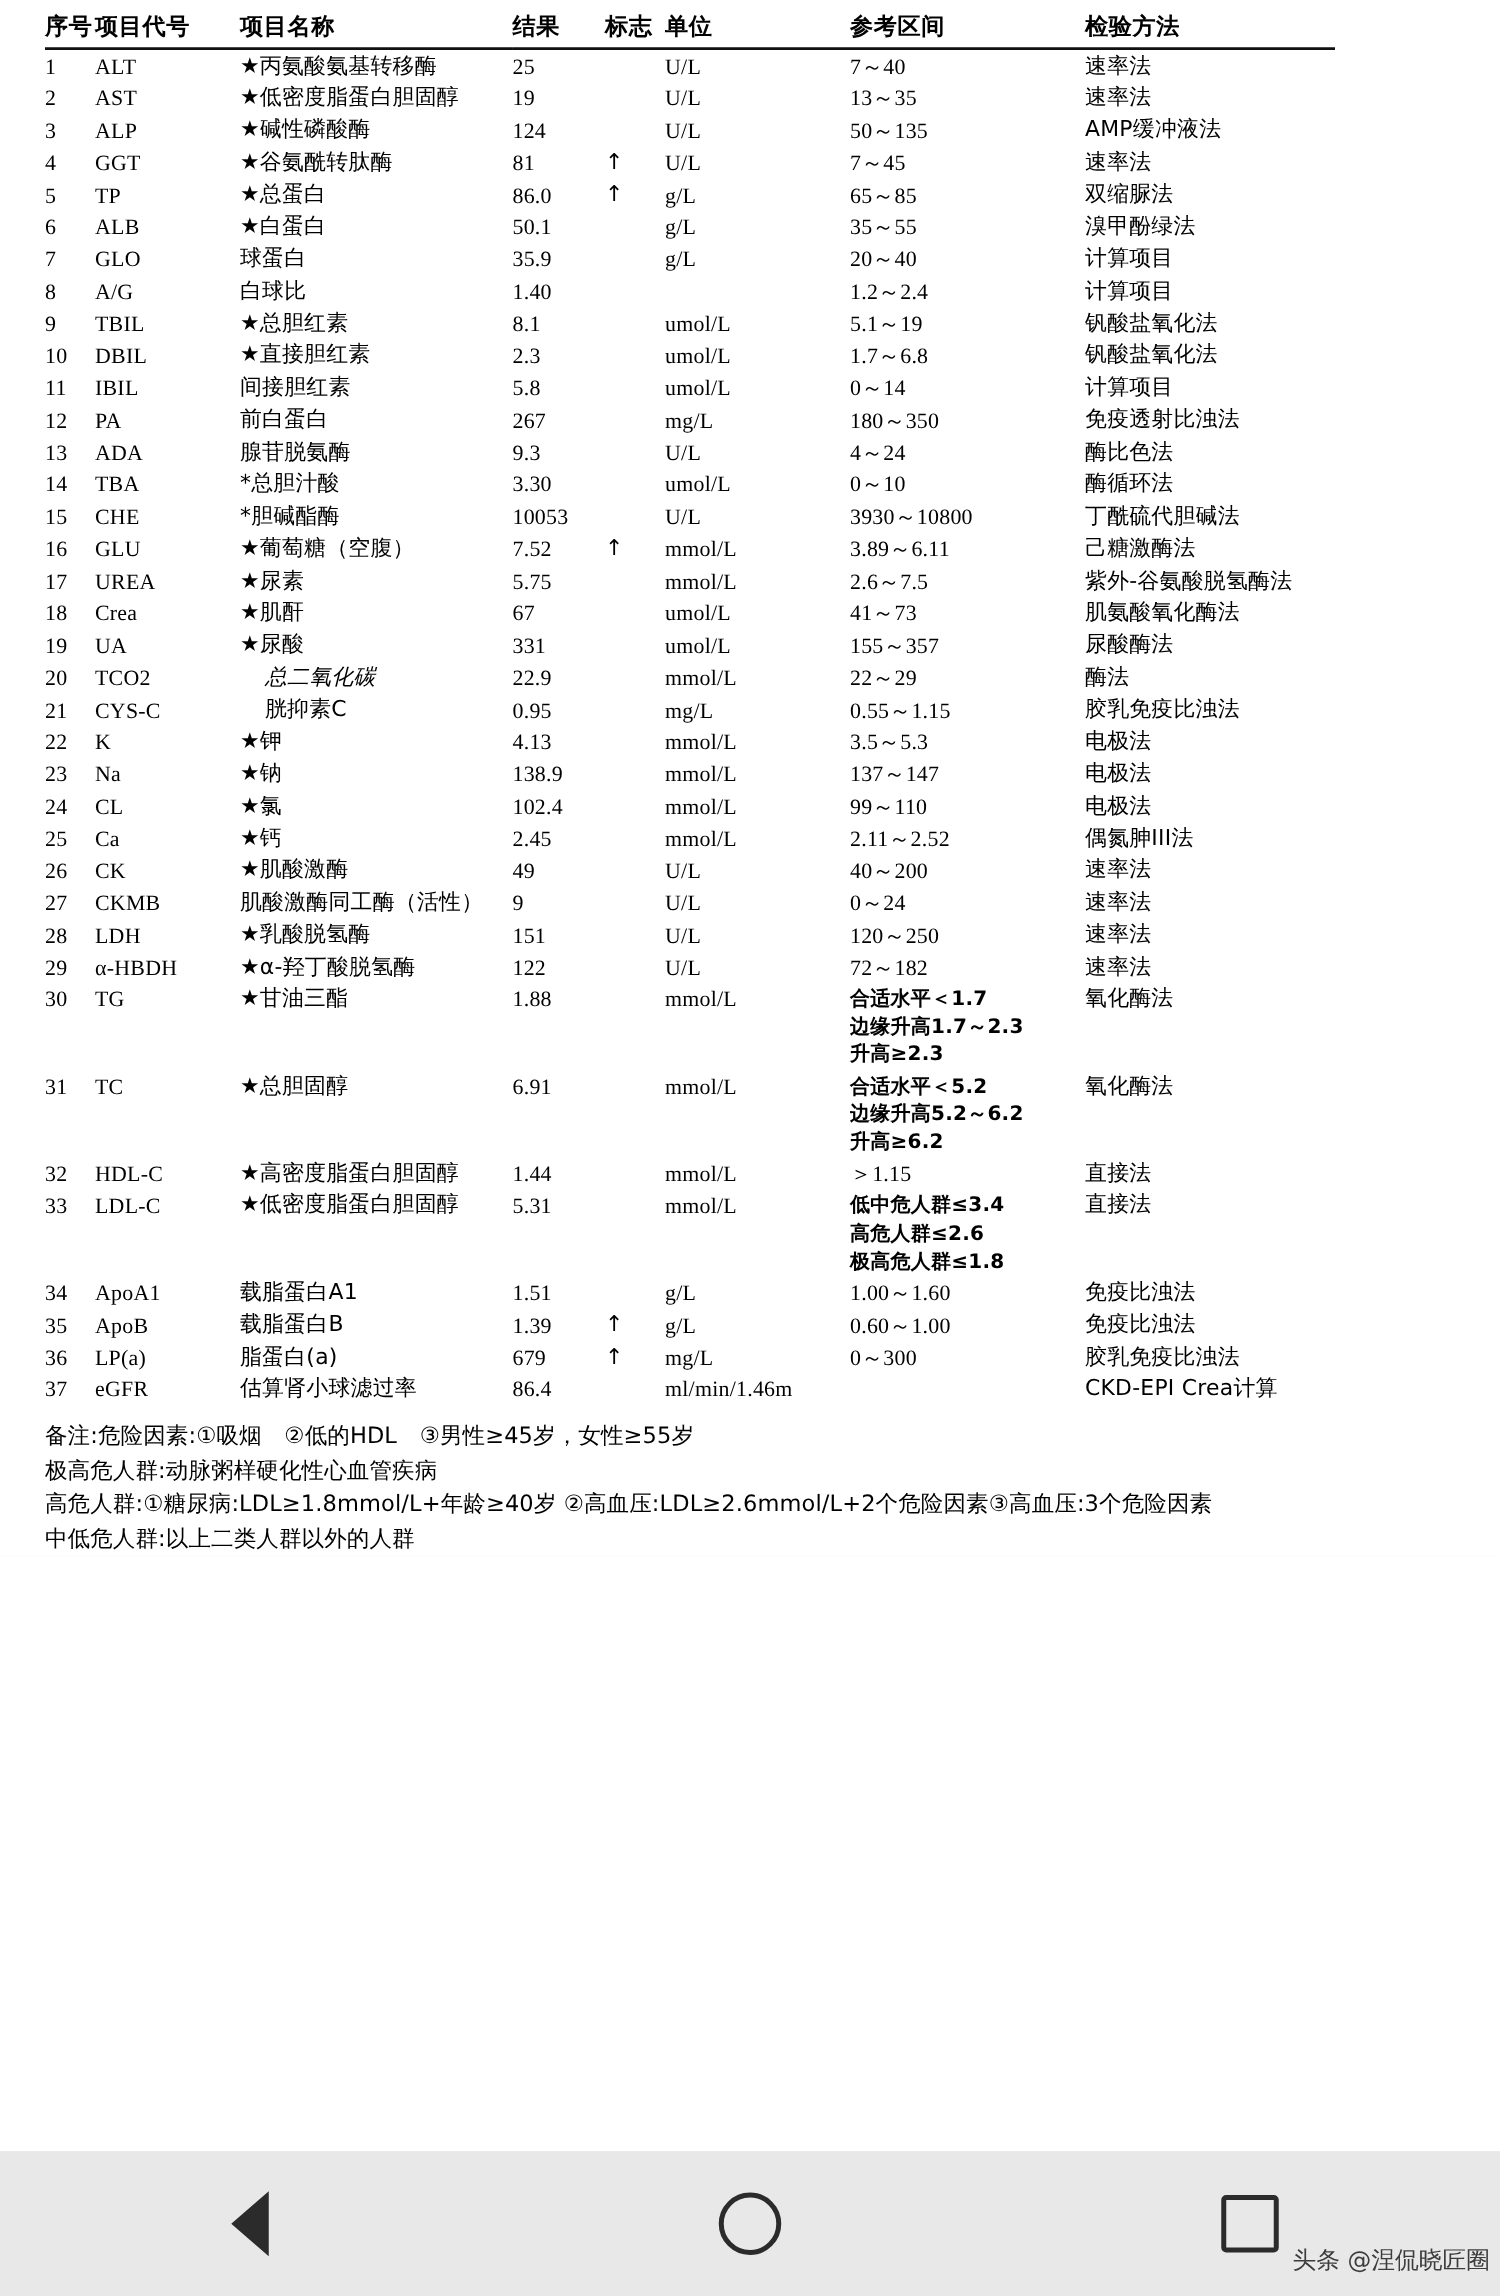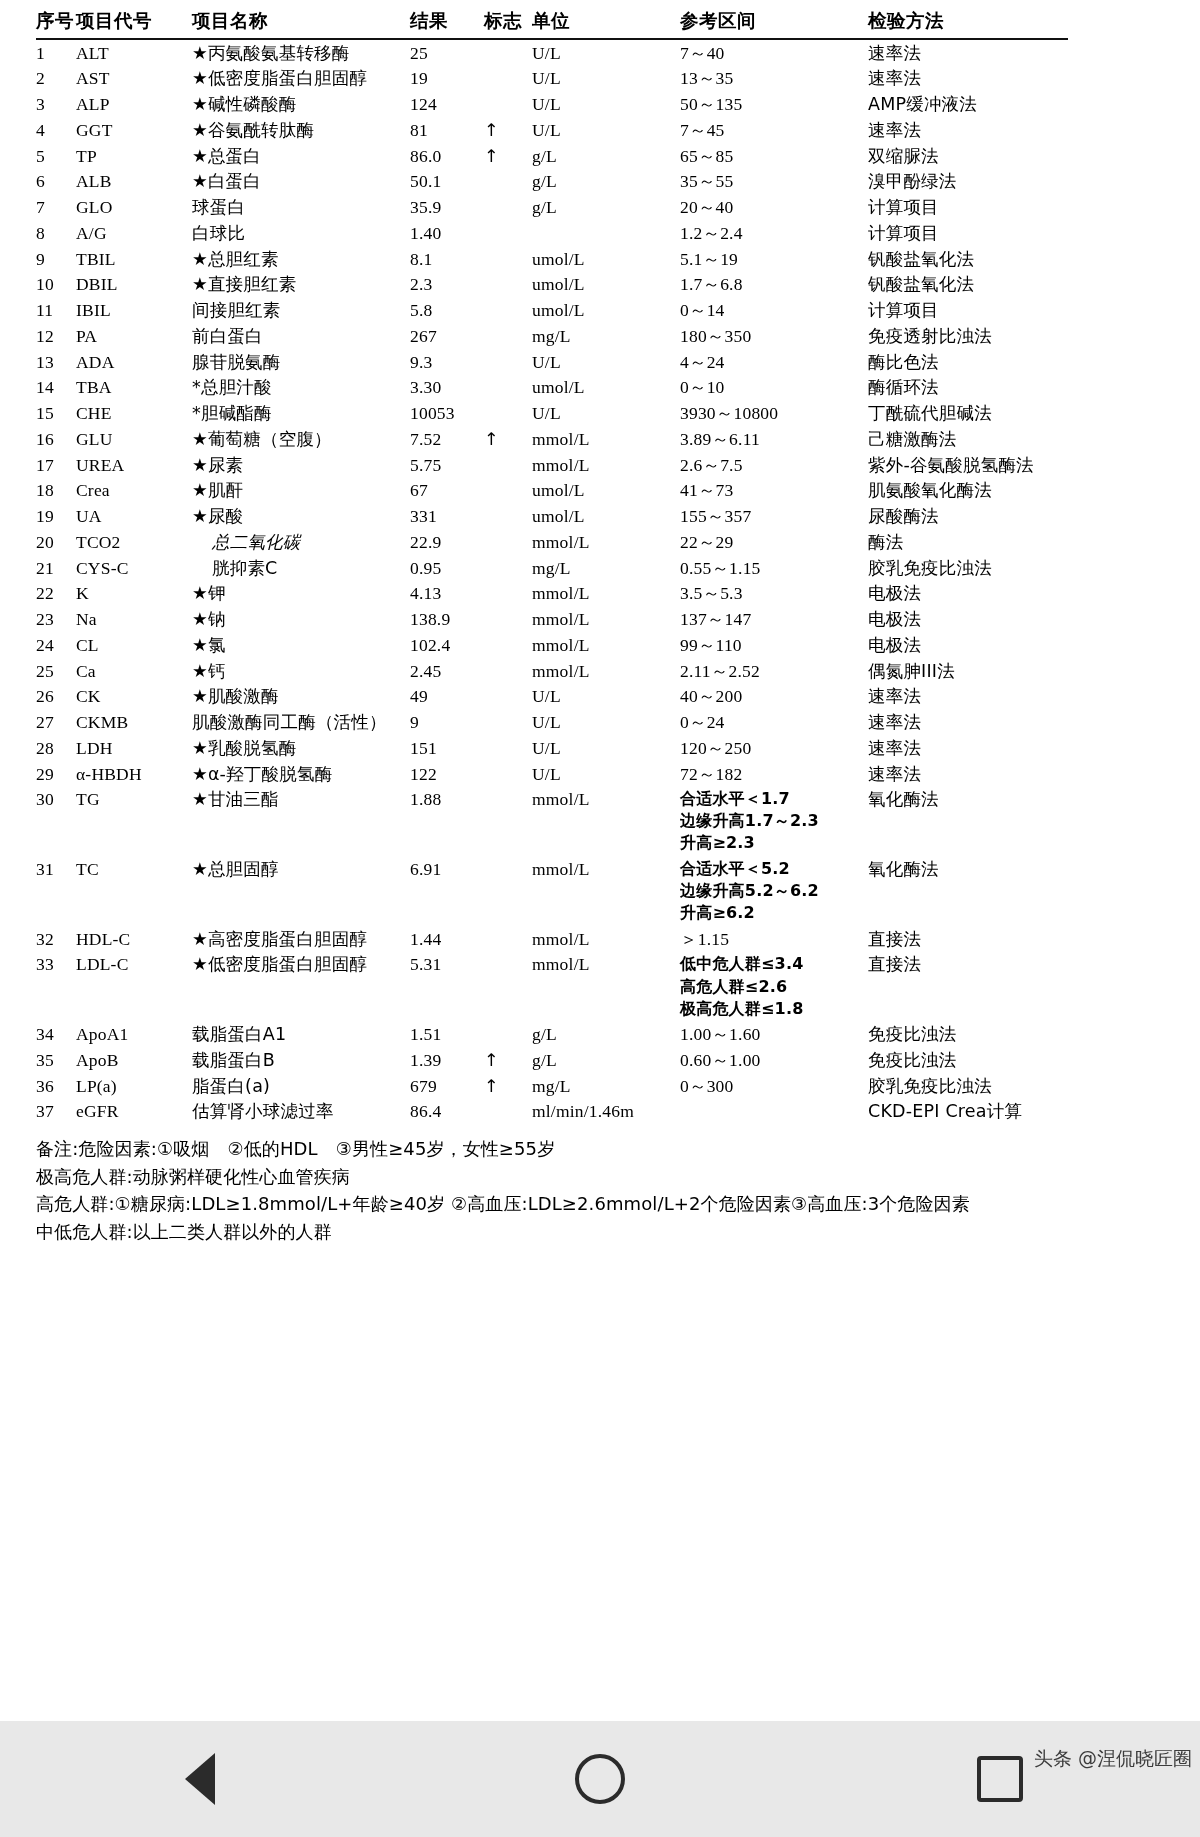--- a/index.html
+++ b/index.html
@@ -113,21 +113,21 @@
     align-items: center;
     justify-content: space-around;
   }
   .navbar .nav-slot { width: 200px; display:flex; align-items:center; justify-content:center; }
   .nav-back { width:0;height:0;border-top:26px solid transparent;border-bottom:26px solid transparent;border-right:30px solid #2b2b2b; }
   .nav-home { width:50px;height:50px;border:4px solid #2b2b2b;border-radius:50%; }
   .nav-recent { width:46px;height:46px;border:4px solid #2b2b2b;border-radius:4px; }
   .watermark {
     position:absolute;
     right: 8px;
-    top: 1746px;
+    top: 1795px;
     font-family:"DejaVu Sans", sans-serif;
     font-size: 19px;
     color:#3c3c3c;
     white-space: nowrap;
   }
   .spacer-gray {
     position:absolute; left:0; top:1245px; width:1200px; height:476px; background:#fff;
   }
 </style>
 </head>

